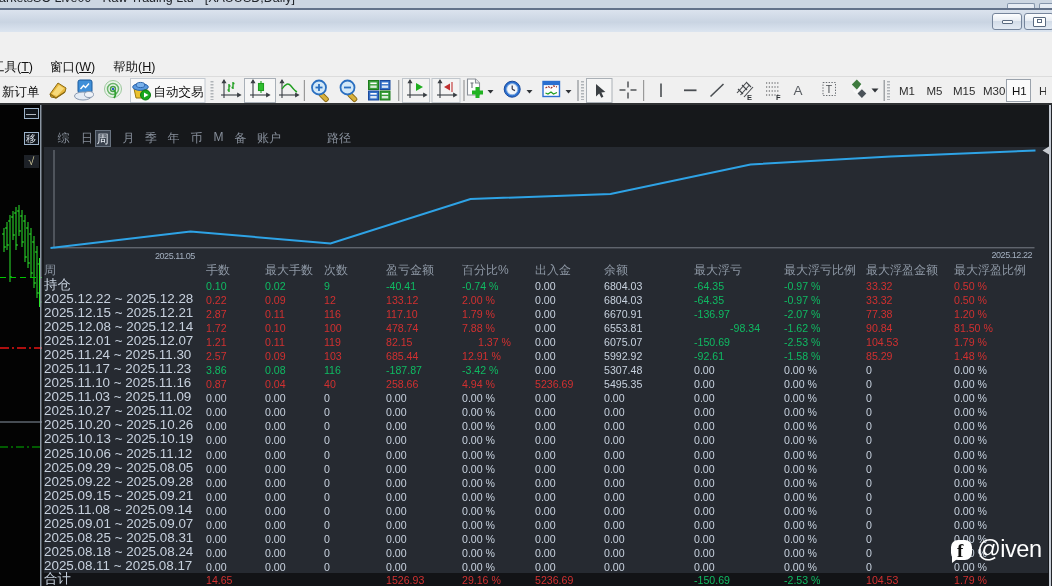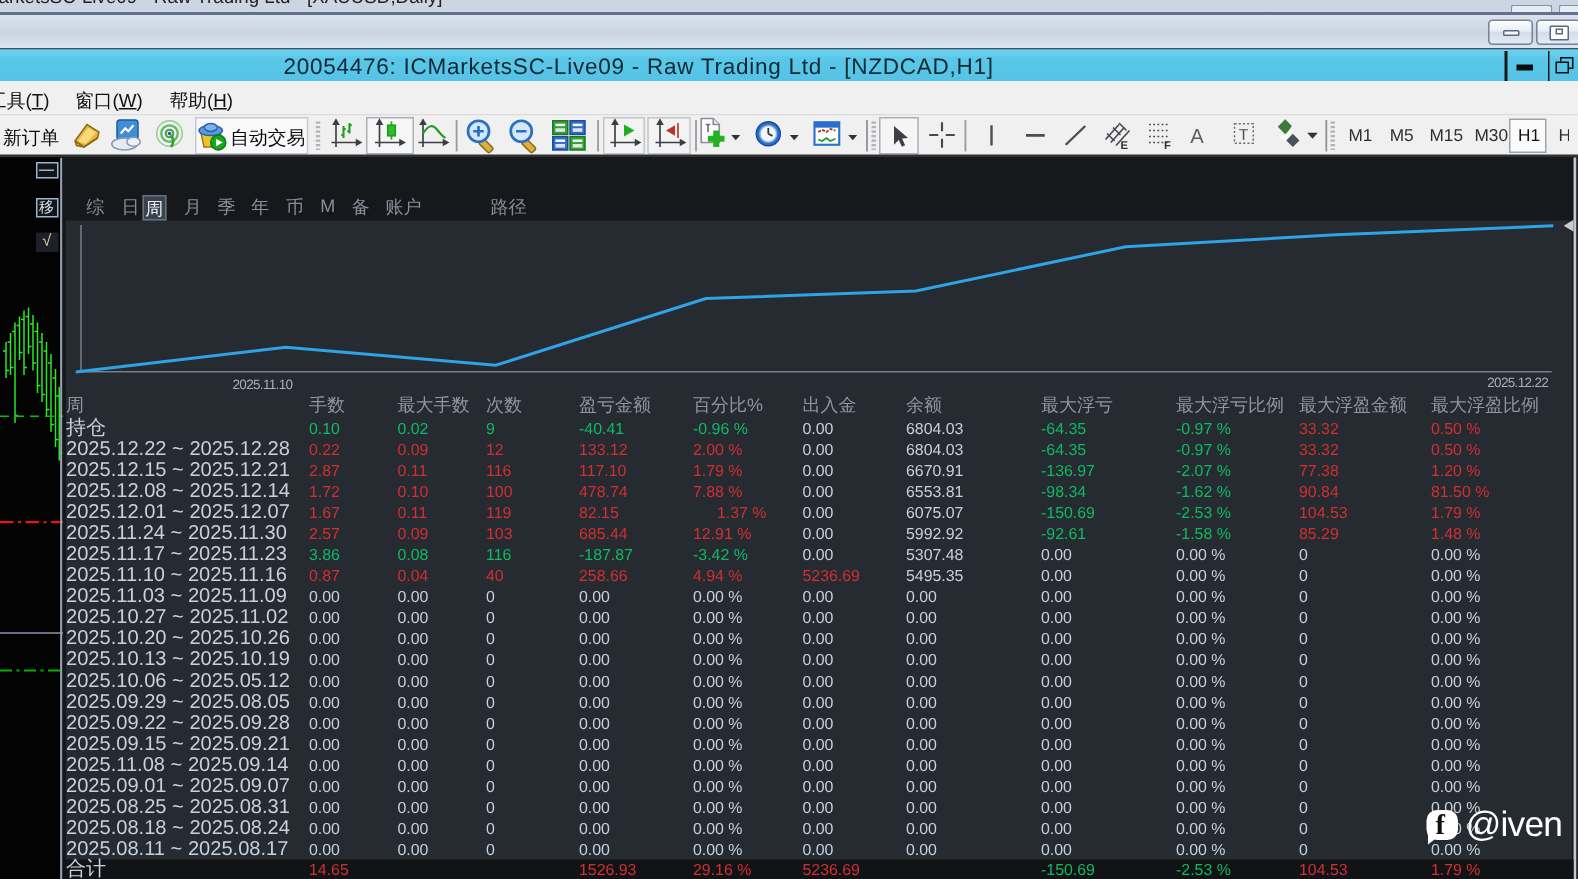--- a/index.html
+++ b/index.html
@@ -51,28 +51,20 @@
   <div id="band">
     <div class="wbtn" style="left:992px">
         <div style="position:absolute;left:9px;top:6px;width:11px;height:4px;background:#f6f8fa;border:1px solid #5a6a80;border-radius:1px"></div>
       </div>
     <div class="wbtn" style="left:1024px;width:30px">
         <div style="position:absolute;left:8px;top:3px;width:13px;height:10px;background:#fff;border:1.5px solid #5a6a80;border-radius:1px">
           <div style="position:absolute;left:3px;top:1.5px;width:5px;height:3.5px;border:1.5px solid #5a6a80"></div>
         </div>
       </div>
   </div>
-  <div id="cyan">
-    <s class="ttl">20054476: ICMarketsSC-Live09 - Raw Trading Ltd - [NZDCAD,H1]</s>
-    <div style="left:1003px;top:1px;width:1.5px;height:20px;background:#16181c"></div>
-    <div style="left:1031.5px;top:1px;width:1.5px;height:20px;background:#16181c"></div>
-    <div style="left:1011px;top:10px;width:11px;height:3.5px;background:#0b0d10"></div>
-    <div style="left:1040px;top:4.5px;width:8.5px;height:8.5px;border:1.8px solid #0b0d10;background:transparent"></div>
-    <div style="left:1037px;top:7.5px;width:8.5px;height:8.5px;border:1.8px solid #0b0d10;background:#54c3e6"></div>
-  </div>
   <div id="menubar">
     <s style="left:-8px">工具(<u>T</u>)</s>
     <s style="left:50px">窗口(<u>W</u>)</s>
     <s style="left:113px">帮助(<u>H</u>)</s>
   </div>
   <div id="toolbar">
     <s class="tbtxt" style="left:2px">新订单</s>
     <s class="tf" style="left:899px">M1</s>
     <s class="tf" style="left:926.5px">M5</s>
     <s class="tf" style="left:953px">M15</s>
@@ -321,21 +313,21 @@
           <s style="left:215.5px">账户</s>
           <s style="left:285.5px">路径</s>
           <s id="zhou">周</s>
         </div>
       <svg style="position:absolute;left:0;top:0" width="1007" height="481" viewBox="0 0 1007 481">
         <line x1="12" y1="45" x2="12" y2="142.8" stroke="#787e88" stroke-width="1"></line>
         <line x1="12" y1="142.8" x2="992.5" y2="142.8" stroke="#787e88" stroke-width="1"></line>
         <polyline points="8.5,143 148.5,126.5 288.5,138.5 428.5,94 568.5,89 708.5,59.5 848.5,51.5 993.5,45.5" fill="none" stroke="#2ea3e6" stroke-width="2"></polyline>
         <polygon points="1000.5,45.5 1008,41 1008,50" fill="#c8ccd2"></polygon>
       </svg>
-      <s class="dlab" style="left:113.5px;top:145.5px">2025.11.10</s>
+      <s class="dlab" style="left:113.5px;top:145.5px">2025.11.05</s>
       <s class="dlab" style="left:950px;top:145px">2025.12.22</s>
     </div>
     <div style="left:1049px;top:0;width:2px;height:481px;background:#c3c9d2"></div>
     <div style="left:1051px;top:0;width:1px;height:481px;background:#23252a"></div>
   </div>
   <div class="trow" style="top:263.3px">
       <s class="th" style="left:44px">周</s>
       <s class="th" style="left:206px">手数</s>
       <s class="th" style="left:265px">最大手数</s>
       <s class="th" style="left:324px">次数</s>
@@ -347,21 +339,21 @@
       <s class="th" style="left:784px">最大浮亏比例</s>
       <s class="th" style="left:866px">最大浮盈金额</s>
       <s class="th" style="left:954px">最大浮盈比例</s>
     </div>
 <div class="trow" style="top:277.9px">
       <s class="tw dt" style="left:44px">持仓</s>
       <s class="tg nm" style="left:206px">0.10</s>
       <s class="tg nm" style="left:265px">0.02</s>
       <s class="tg nm" style="left:324px">9</s>
       <s class="tg nm" style="left:386px">-40.41</s>
-      <s class="tg nm" style="left:462px">-0.96 %</s>
+      <s class="tg nm" style="left:462px">-0.74 %</s>
       <s class="tw nm" style="left:535px">0.00</s>
       <s class="tw nm" style="left:604px">6804.03</s>
       <s class="tg nm" style="left:694px">-64.35</s>
       <s class="tg nm" style="left:784px">-0.97 %</s>
       <s class="tr nm" style="left:866px">33.32</s>
       <s class="tr nm" style="left:954px">0.50 %</s>
     </div>
 <div class="trow" style="top:291.95px">
       <s class="tw dt" style="left:44px">2025.12.22 ~ 2025.12.28</s>
       <s class="tr nm" style="left:206px">0.22</s>
@@ -392,28 +384,28 @@
     </div>
 <div class="trow" style="top:320.04999999999995px">
       <s class="tw dt" style="left:44px">2025.12.08 ~ 2025.12.14</s>
       <s class="tr nm" style="left:206px">1.72</s>
       <s class="tr nm" style="left:265px">0.10</s>
       <s class="tr nm" style="left:324px">100</s>
       <s class="tr nm" style="left:386px">478.74</s>
       <s class="tr nm" style="left:462px">7.88 %</s>
       <s class="tw nm" style="left:535px">0.00</s>
       <s class="tw nm" style="left:604px">6553.81</s>
-      <s class="tg nm" style="left:694px">-98.34</s>
+      <s class="tg nm" style="left:730px">-98.34</s>
       <s class="tg nm" style="left:784px">-1.62 %</s>
       <s class="tr nm" style="left:866px">90.84</s>
       <s class="tr nm" style="left:954px">81.50 %</s>
     </div>
 <div class="trow" style="top:334.09999999999997px">
       <s class="tw dt" style="left:44px">2025.12.01 ~ 2025.12.07</s>
-      <s class="tr nm" style="left:206px">1.67</s>
+      <s class="tr nm" style="left:206px">1.21</s>
       <s class="tr nm" style="left:265px">0.11</s>
       <s class="tr nm" style="left:324px">119</s>
       <s class="tr nm" style="left:386px">82.15</s>
       <s class="tr nm" style="left:478px">1.37 %</s>
       <s class="tw nm" style="left:535px">0.00</s>
       <s class="tw nm" style="left:604px">6075.07</s>
       <s class="tg nm" style="left:694px">-150.69</s>
       <s class="tg nm" style="left:784px">-2.53 %</s>
       <s class="tr nm" style="left:866px">104.53</s>
       <s class="tr nm" style="left:954px">1.79 %</s>
@@ -510,21 +502,21 @@
       <s class="tw nm" style="left:386px">0.00</s>
       <s class="tw nm" style="left:462px">0.00 %</s>
       <s class="tw nm" style="left:535px">0.00</s>
       <s class="tw nm" style="left:604px">0.00</s>
       <s class="tw nm" style="left:694px">0.00</s>
       <s class="tw nm" style="left:784px">0.00 %</s>
       <s class="tw nm" style="left:866px">0</s>
       <s class="tw nm" style="left:954px">0.00 %</s>
     </div>
 <div class="trow" style="top:446.5px">
-      <s class="tw dt" style="left:44px">2025.10.06 ~ 2025.05.12</s>
+      <s class="tw dt" style="left:44px">2025.10.06 ~ 2025.11.12</s>
       <s class="tw nm" style="left:206px">0.00</s>
       <s class="tw nm" style="left:265px">0.00</s>
       <s class="tw nm" style="left:324px">0</s>
       <s class="tw nm" style="left:386px">0.00</s>
       <s class="tw nm" style="left:462px">0.00 %</s>
       <s class="tw nm" style="left:535px">0.00</s>
       <s class="tw nm" style="left:604px">0.00</s>
       <s class="tw nm" style="left:694px">0.00</s>
       <s class="tw nm" style="left:784px">0.00 %</s>
       <s class="tw nm" style="left:866px">0</s>

